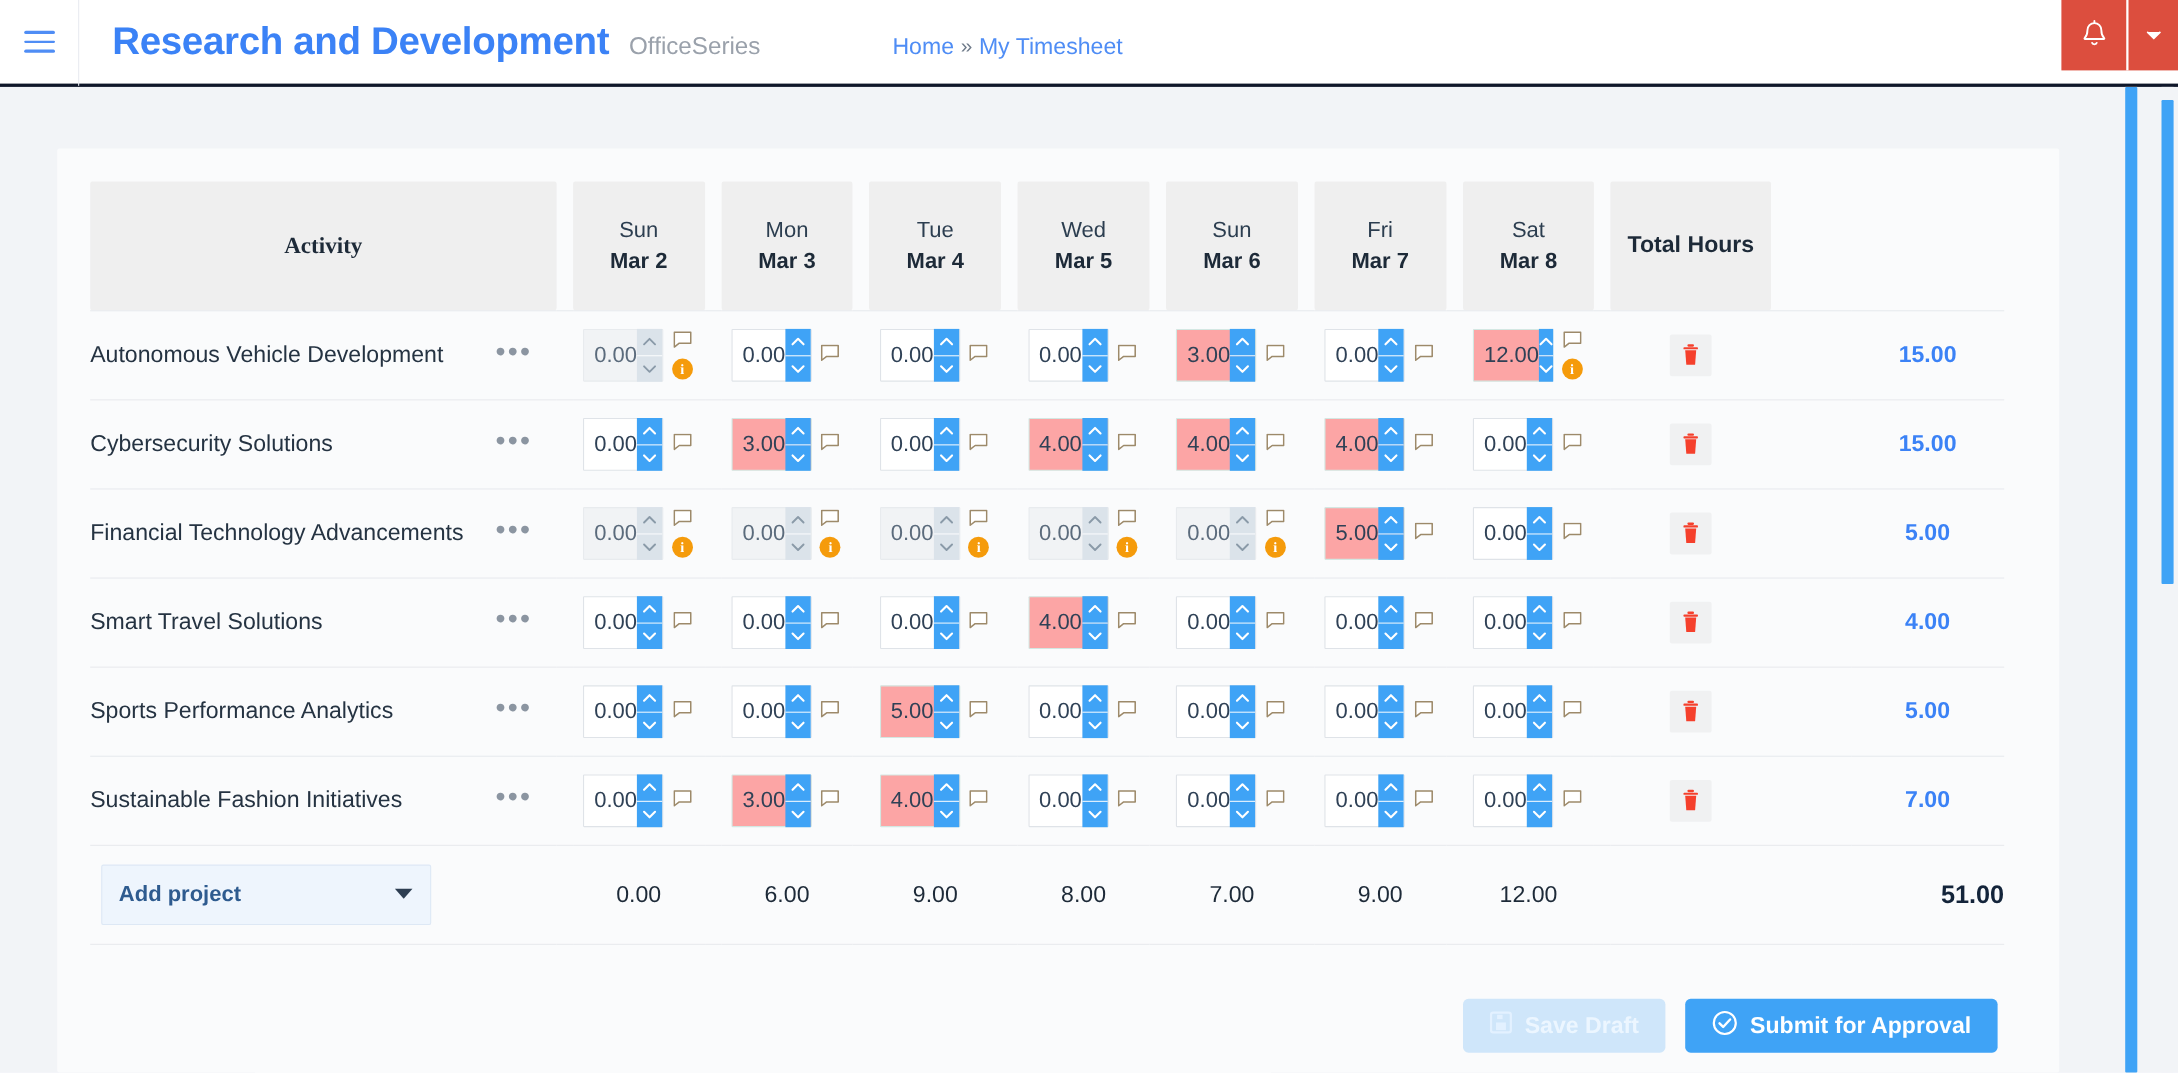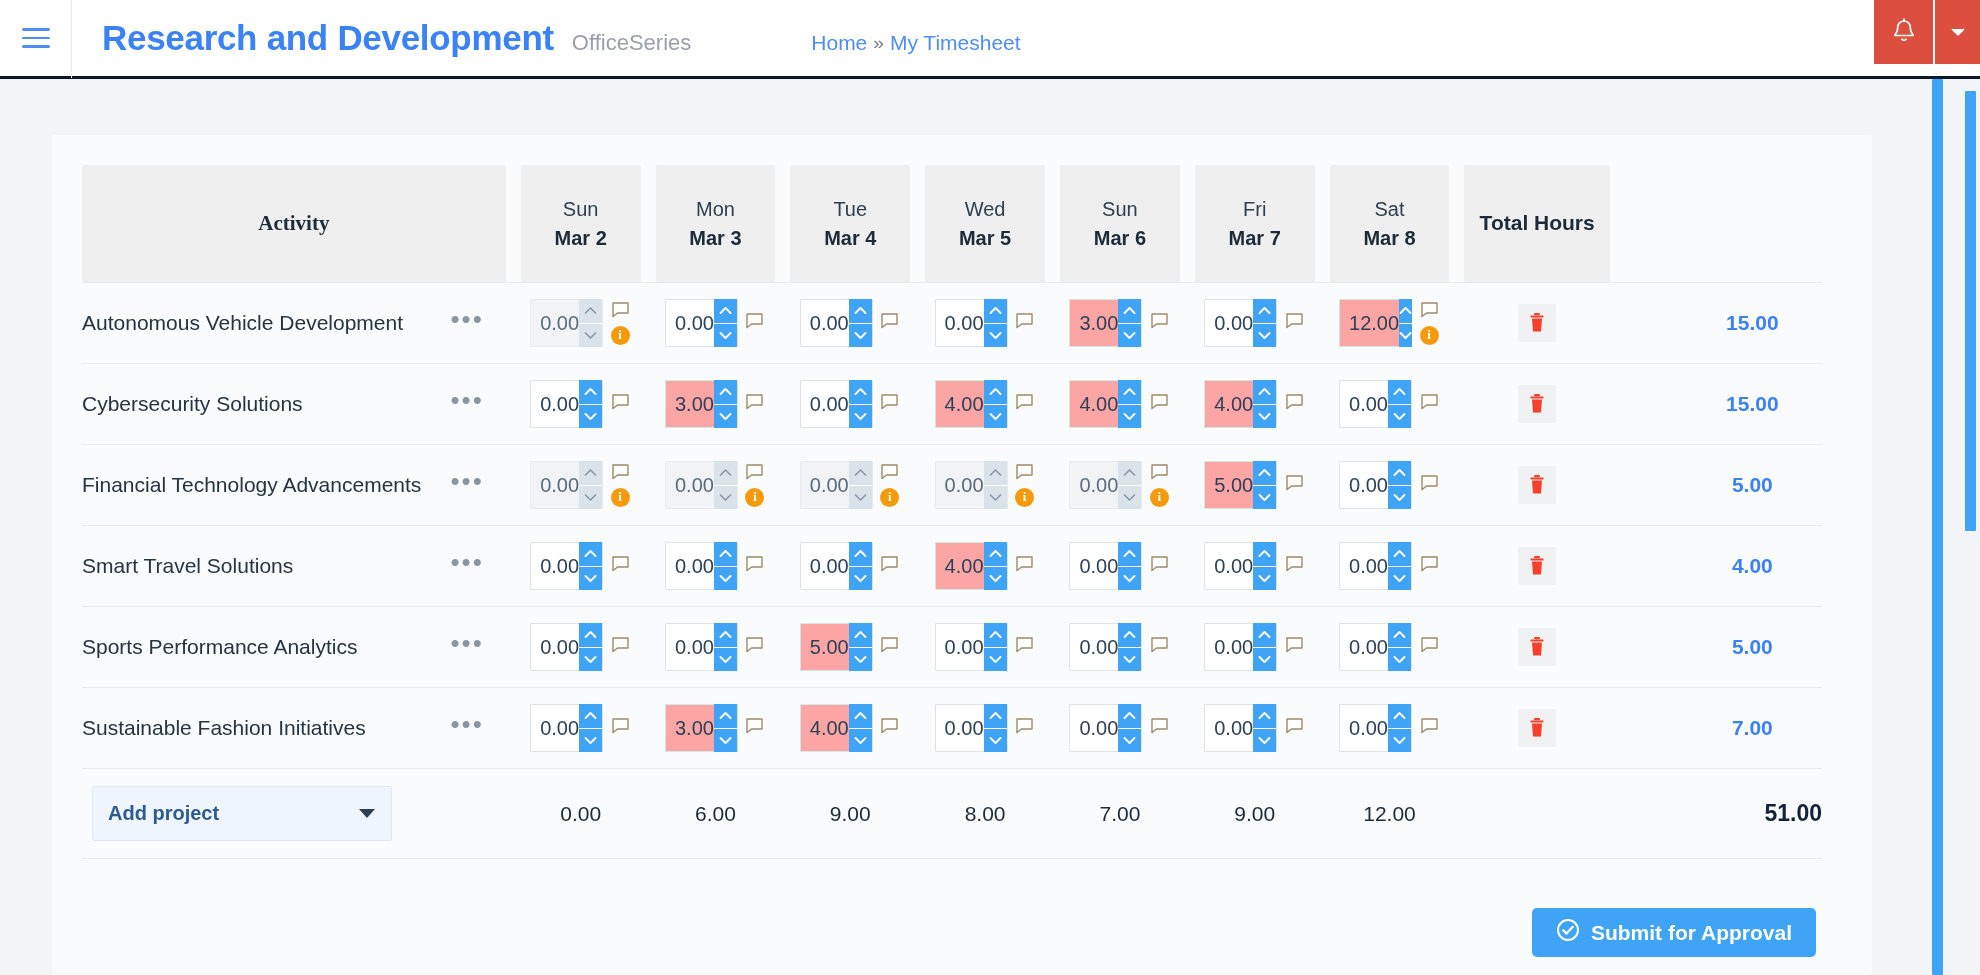--- a/index.html
+++ b/index.html
@@ -1532,20 +1532,30 @@
             <td></td>
             <td></td>
             <td></td>
             <td class="sumtotal">51.00</td>
           </tr>
         </tfoot>
     </table>
   </div>
 
   <div class="actions">
+    <button class="btn btn-draft">
+      <span>
+        <svg width="21" height="21" viewBox="0 0 21 21">
+            <rect x="1.5" y="1.5" width="18" height="18" rx="2" fill="none" stroke="#e3f1ff" stroke-width="2"></rect>
+            <rect x="6" y="10.5" width="9" height="7" fill="#e3f1ff"></rect>
+            <rect x="7" y="3.5" width="5" height="4" fill="#e3f1ff"></rect>
+          </svg>
+      </span>
+      <span>Save Draft</span>
+    </button>
     <button class="btn btn-submit">
       <span>
         <svg width="24" height="24" viewBox="0 0 24 24">
             <circle cx="12" cy="12" r="10" fill="none" stroke="#fff" stroke-width="2"></circle>
             <path d="M7.2 12.3l3.3 3.3 6.3-6.8" fill="none" stroke="#fff" stroke-width="2.2" stroke-linecap="round" stroke-linejoin="round"></path>
           </svg>
       </span>
       <span>Submit for Approval</span>
     </button>
   </div>

